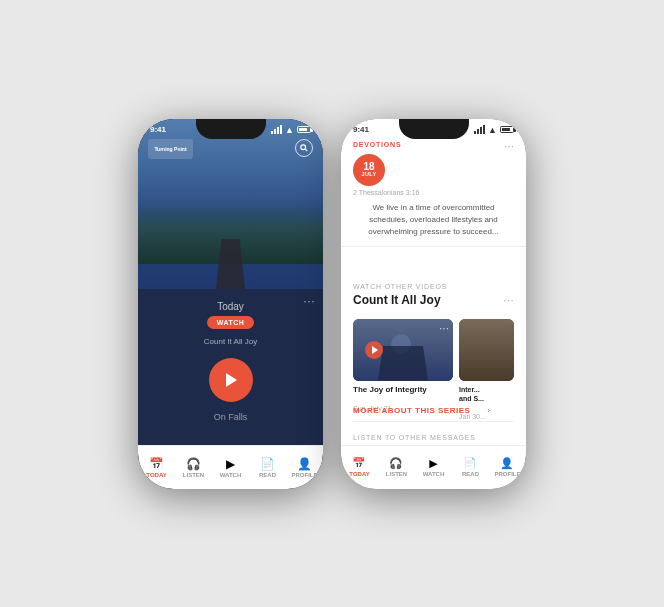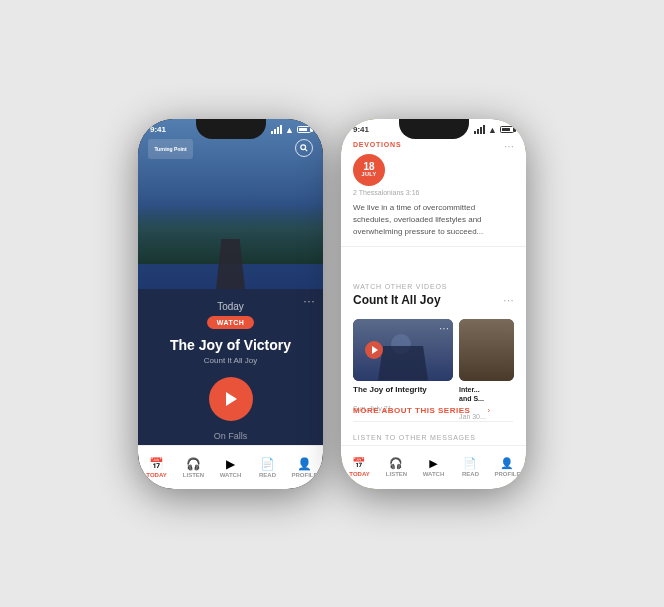--- a/index.html
+++ b/index.html
@@ -222,21 +222,21 @@
       background: #e8533a;
       color: #fff;
       width: 32px; height: 32px;
       border-radius: 50%;
       display: flex; flex-direction: column; align-items: center; justify-content: center;
       flex-shrink: 0;
     }
     .date-day { font-size: 10px; font-weight: 700; line-height: 1; }
     .date-month { font-size: 5.5px; font-weight: 600; letter-spacing: 0.3px; line-height: 1; }
     .devotion-ref { font-size: 7px; color: #aaa; margin-bottom: 6px; }
-    .devotion-excerpt { font-size: 8px; color: #555; line-height: 1.5; margin-bottom: 8px; }
+    .devotion-excerpt { font-size: 8px; color: #555; line-height: 1.5; margin-bottom: 8px; text-align: center; }
     .divider { height: 0.5px; background: #eee; margin: 0 -12px; }
     .section-label { font-size: 7px; color: #aaa; letter-spacing: 0.8px; text-transform: uppercase; margin-bottom: 3px; }
     .section-title-row {
       display: flex;
       justify-content: space-between;
       align-items: center;
       margin-bottom: 6px;
     }
     .section-title { font-size: 12px; font-weight: 700; color: #1a1a1a; }
     .videos-scroll {
@@ -336,21 +336,20 @@
             <line x1="6.5" y1="6.5" x2="9" y2="9" stroke="white" stroke-width="1.5"></line>
           </svg>
         </div>
       </div>
 
       <div class="more-dots-hero">···</div>
 
       <div class="content-area">
         <span class="today-label">Today</span>
         <div class="watch-badge">WATCH</div>
-        <div class="sermon-title">The Joy of Victory</div>
         <div class="series-name">Count It All Joy</div>
         <div class="play-btn-large">
           <div class="play-triangle"></div>
         </div>
         <div class="on-radio-label">On Falls</div>
       </div>
 
       <div class="bottom-nav">
         <div class="nav-item">
           <span class="nav-icon active">📅</span>

